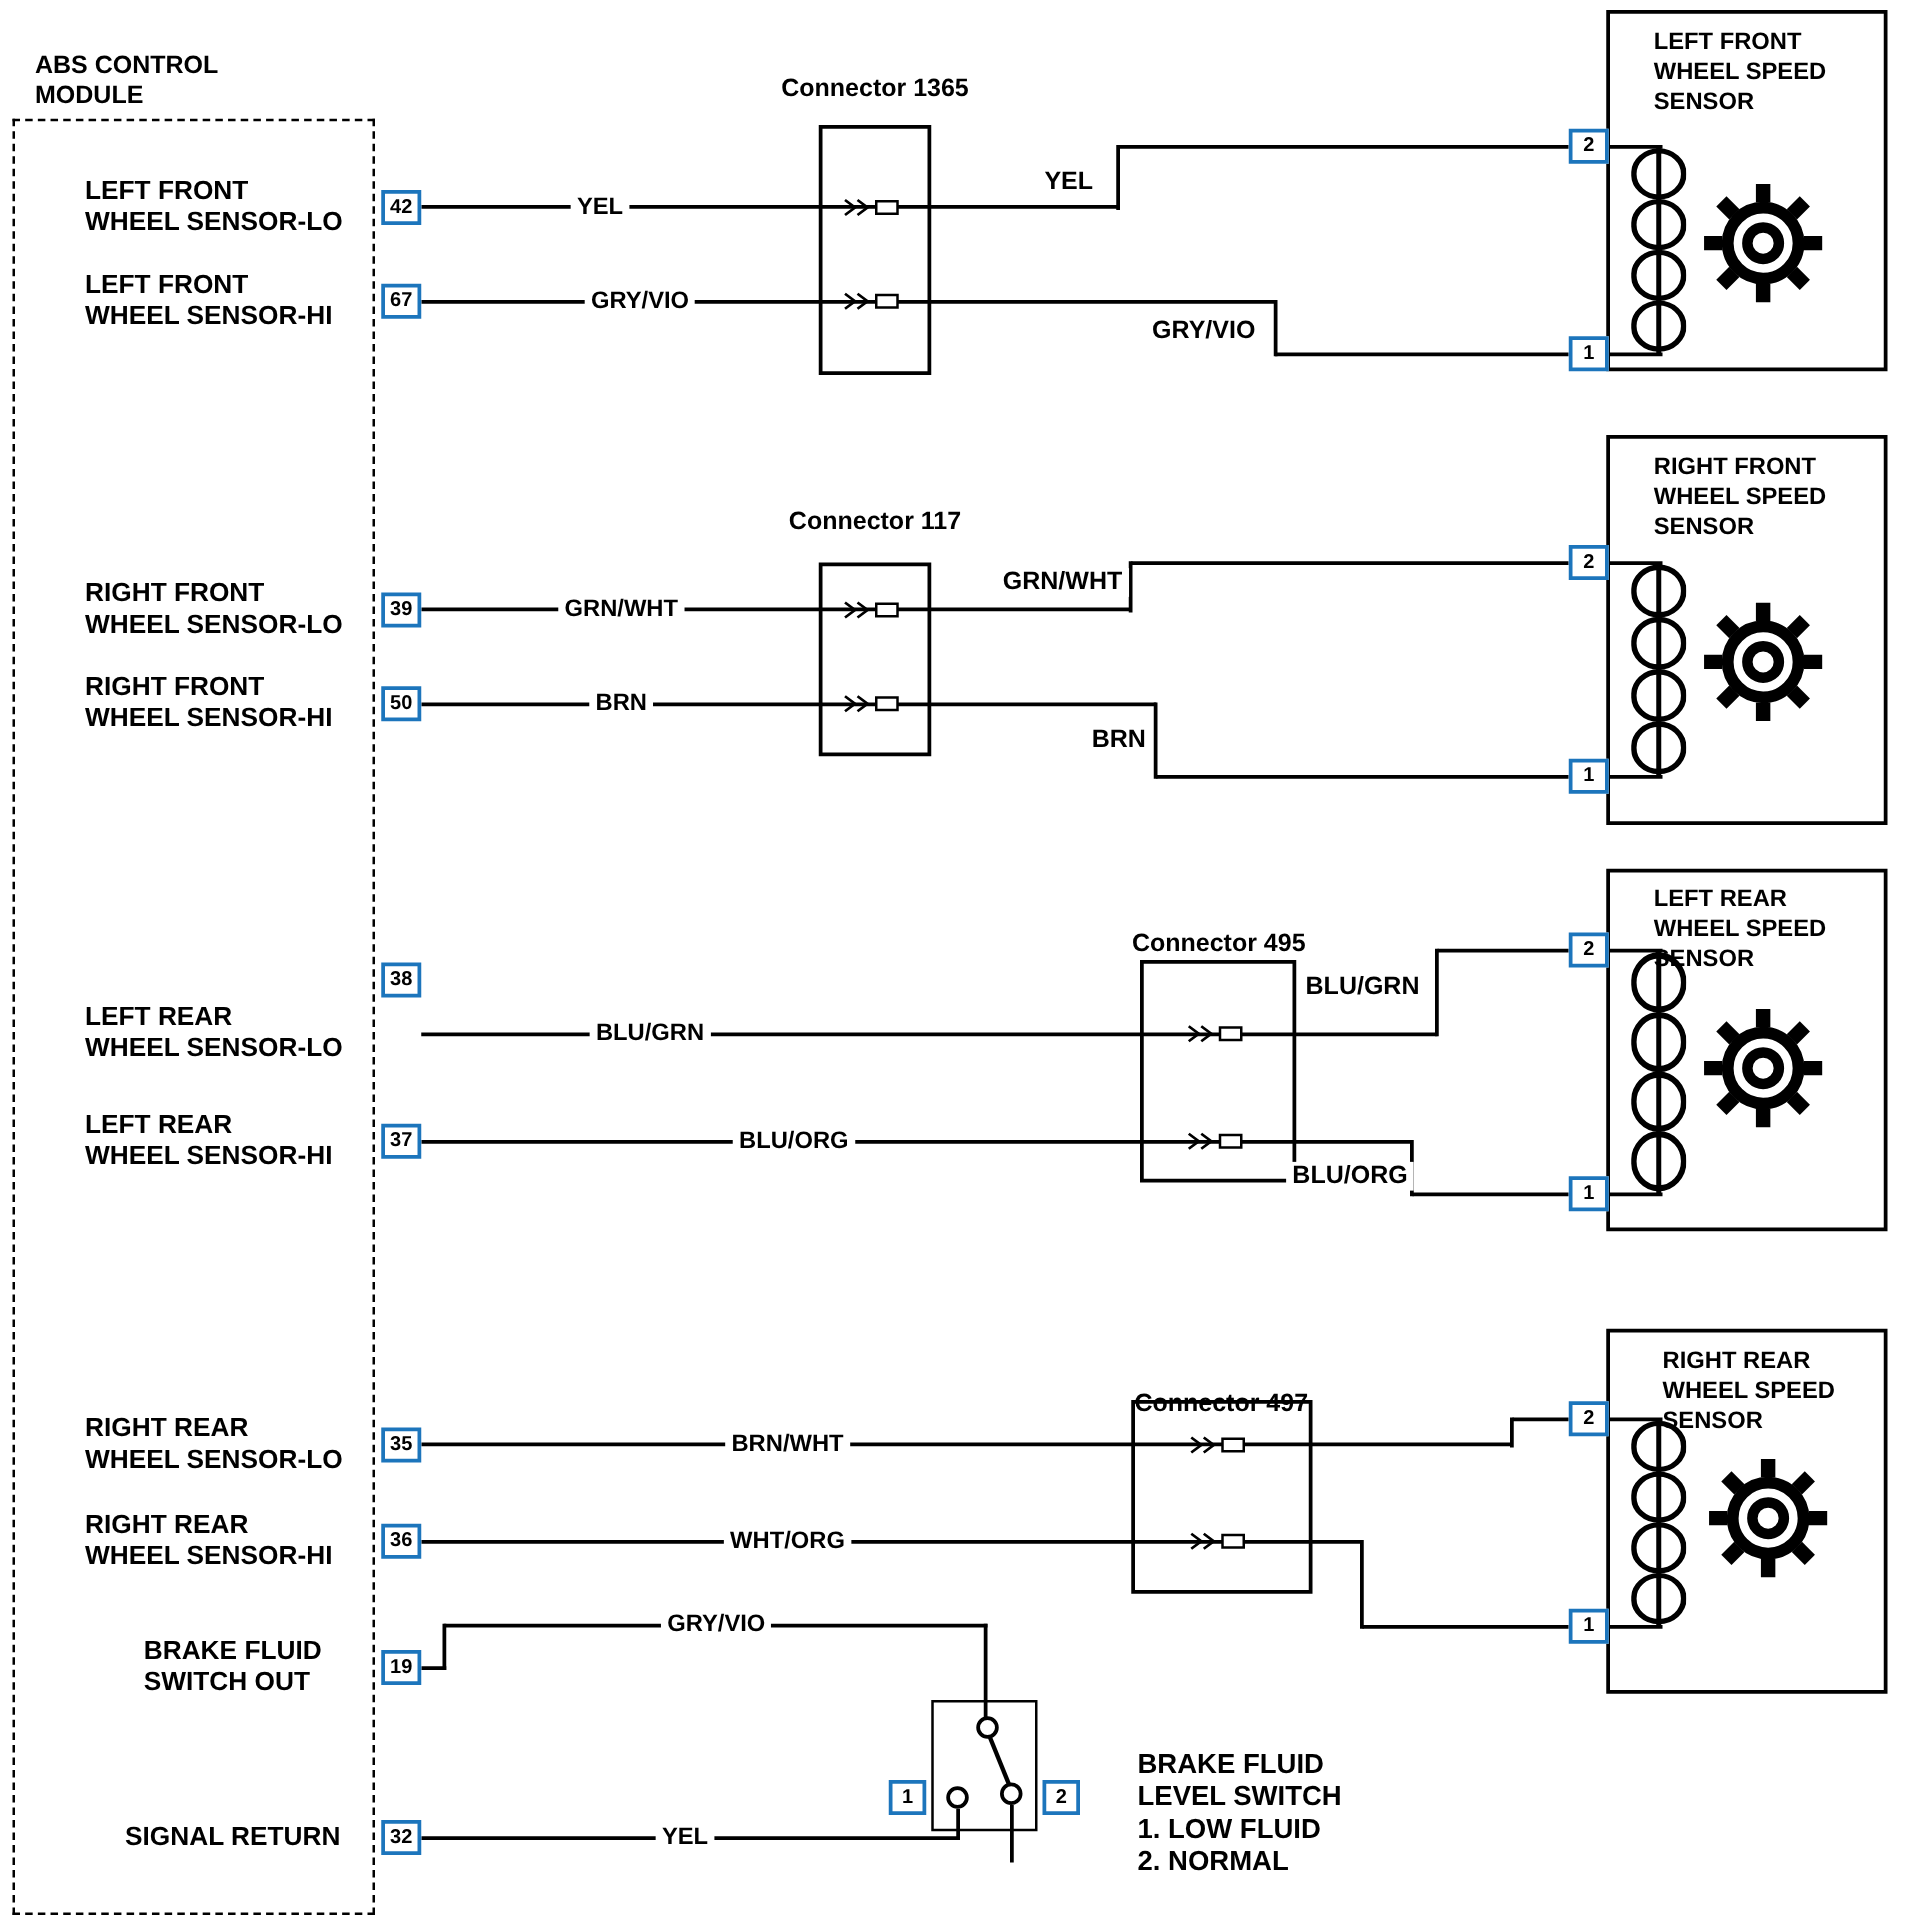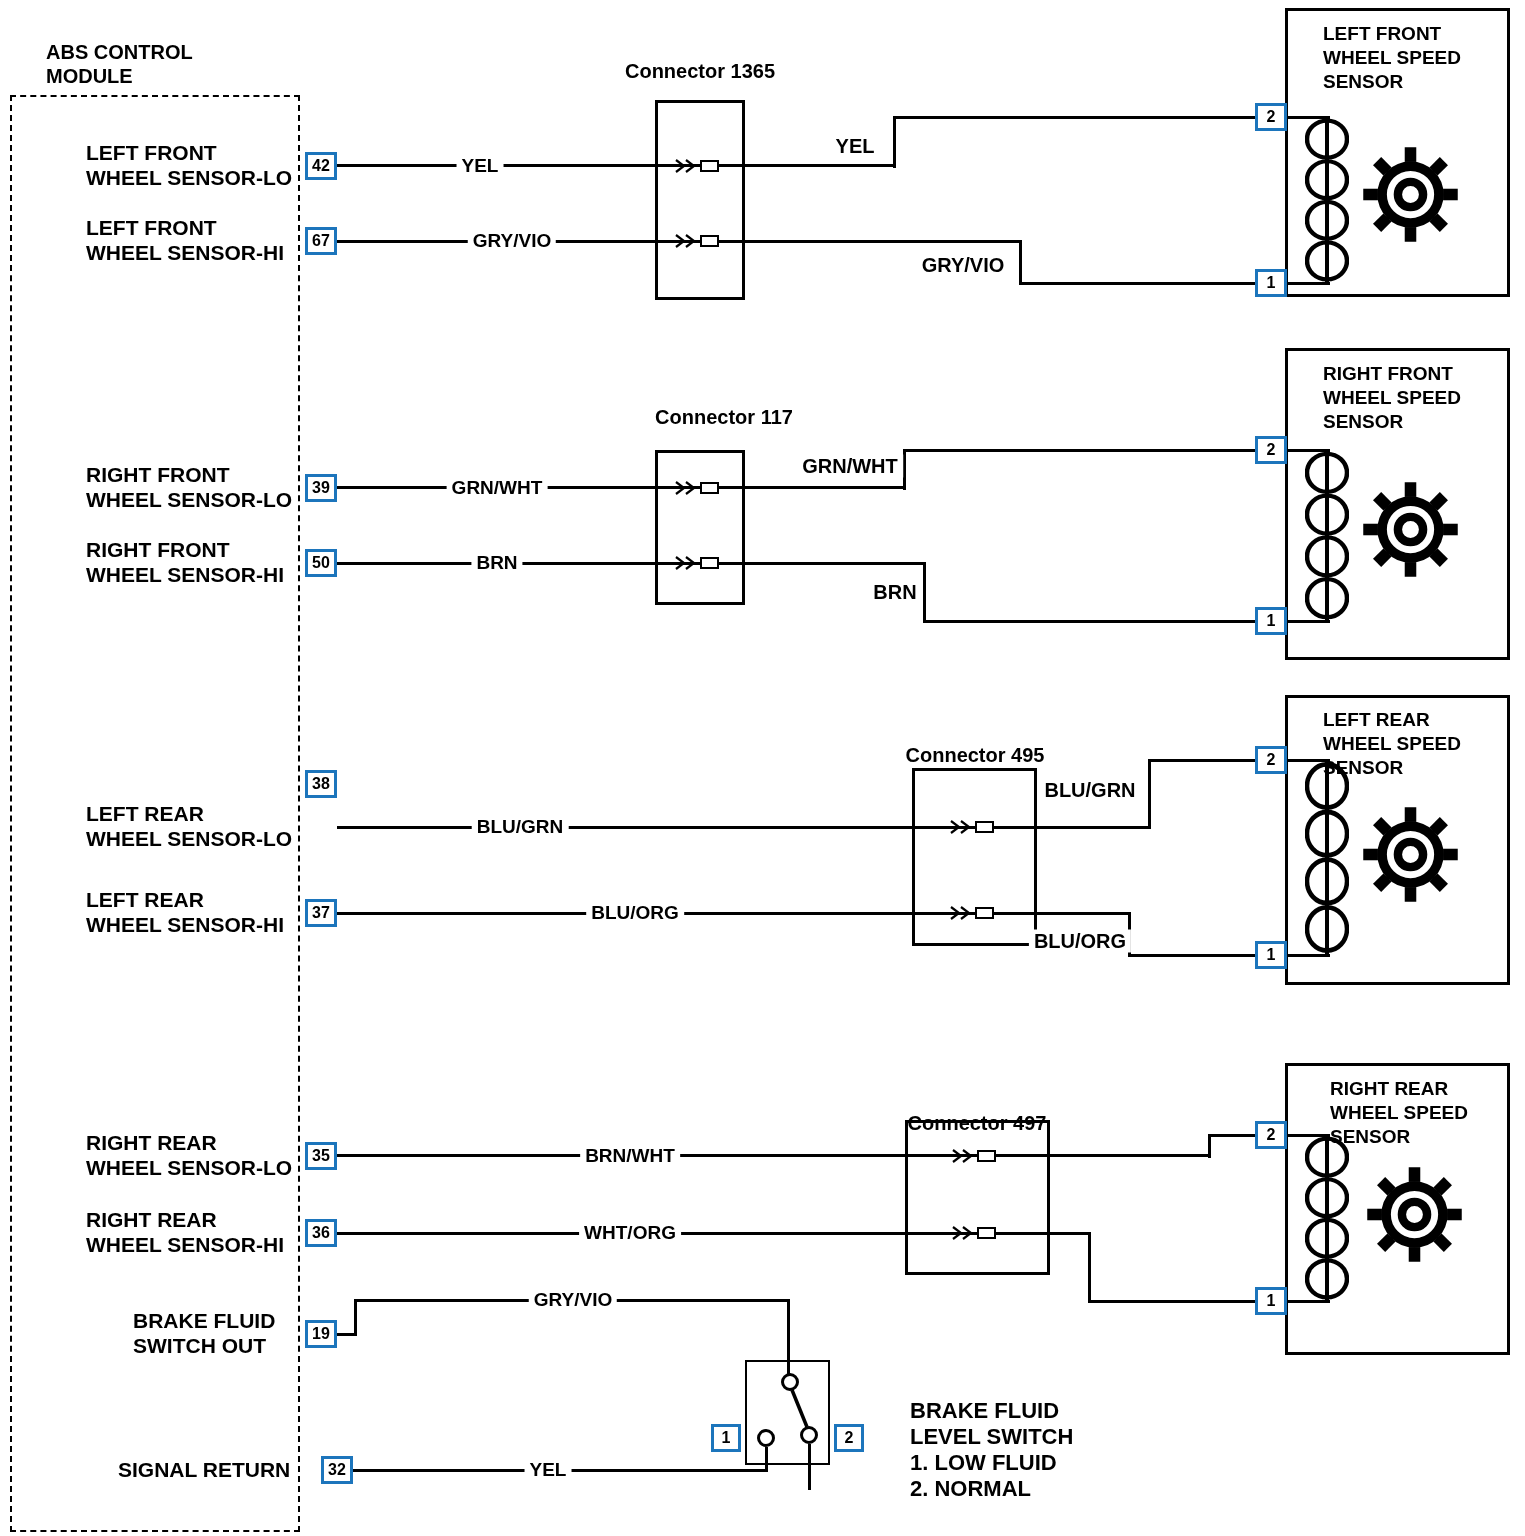--- a/index.html
+++ b/index.html
@@ -5,21 +5,21 @@
   * { margin:0; padding:0; box-sizing:border-box; }
   html,body { background:#ffffff; }
   body { font-family:"Liberation Sans","DejaVu Sans",sans-serif; color:#000; }
   #canvas { position:relative; width:1525px; height:1536px; background:#fff; overflow:hidden; }
   .abs { position:absolute; }
   .wire { position:absolute; background:#000; }
   .box { position:absolute; background:#fff; border:3px solid #000; }
   .dashed-box { position:absolute; border:2px dashed #000; }
   .pinbox { position:absolute; width:32px; height:28px; background:#fff; border:3px solid #1c75bc;
             font-weight:bold; font-size:16px; display:flex; align-items:center; justify-content:center; }
-  .lbl { position:absolute; font-weight:bold; font-size:21px; line-height:25px; white-space:pre-line;margin-left:18px; }
+  .lbl { position:absolute; font-weight:bold; font-size:21px; line-height:25px; white-space:pre-line; }
   .sensor-title { position:absolute; font-weight:bold; font-size:19px; line-height:24px; white-space:pre-line; }
   .wirelbl { position:absolute; transform:translate(-50%,-50%); background:#fff; padding:0 5px;
              font-weight:bold; font-size:19px; white-space:nowrap;text-align:right; }
   .conn-lbl { position:absolute; transform:translateX(-50%); font-weight:bold; font-size:20px; white-space:nowrap; }
   .circle { position:absolute; width:18px; height:18px; border:3px solid #000; border-radius:50%; background:#fff; }
   .legend { position:absolute; font-weight:bold; font-size:22px; line-height:26px; white-space:pre-line; }
 </style>
 </head>
 <body>
 
@@ -70,21 +70,21 @@
   <div class="lbl" style="left:68px;top:1207px">RIGHT REAR
 WHEEL SENSOR-HI</div>
   <div class="lbl" style="left:115px;top:1308px">BRAKE FLUID
 SWITCH OUT</div>
   <div class="lbl" style="left:100px;top:1457px">SIGNAL RETURN</div>
 
   <div class="box" style="left:655px;top:100px;width:90px;height:200px"></div>
   <div class="conn-lbl" style="left:700px;top:60px">Connector 1365</div>
 
   <div class="box" style="left:655px;top:450px;width:90px;height:155px"></div>
-  <div class="conn-lbl" style="left:724px;top:406px">Connector 117</div>
+  <div class="conn-lbl" style="left:700px;top:406px">Connector 117</div>
 
   <div class="box" style="left:912px;top:768px;width:125px;height:178px"></div>
   <div class="conn-lbl" style="left:975px;top:744px">Connector 495</div>
 
   <div class="box" style="left:905px;top:1120px;width:145px;height:155px"></div>
   <div class="conn-lbl" style="left:977px;top:1112px">Connector 497</div>
 
   <div class="box" style="left:1285px;top:8px;width:225px;height:289px"></div>
   <div class="sensor-title" style="left:1323px;top:22px">LEFT FRONT
 WHEEL SPEED
@@ -254,21 +254,21 @@
 
   <div class="pinbox" style="left:305px;top:152px">42</div>
   <div class="pinbox" style="left:305px;top:227px">67</div>
   <div class="pinbox" style="left:305px;top:474px">39</div>
   <div class="pinbox" style="left:305px;top:549px">50</div>
   <div class="pinbox" style="left:305px;top:770px">38</div>
   <div class="pinbox" style="left:305px;top:899px">37</div>
   <div class="pinbox" style="left:305px;top:1142px">35</div>
   <div class="pinbox" style="left:305px;top:1219px">36</div>
   <div class="pinbox" style="left:305px;top:1320px">19</div>
-  <div class="pinbox" style="left:321px;top:1456px">32</div>
+  <div class="pinbox" style="left:305px;top:1456px">32</div>
 
   <div class="pinbox" style="left:1255px;top:103px">2</div>
   <div class="pinbox" style="left:1255px;top:269px">1</div>
   <div class="pinbox" style="left:1255px;top:436px">2</div>
   <div class="pinbox" style="left:1255px;top:607px">1</div>
   <div class="pinbox" style="left:1255px;top:746px">2</div>
   <div class="pinbox" style="left:1255px;top:941px">1</div>
   <div class="pinbox" style="left:1255px;top:1121px">2</div>
   <div class="pinbox" style="left:1255px;top:1287px">1</div>
 

